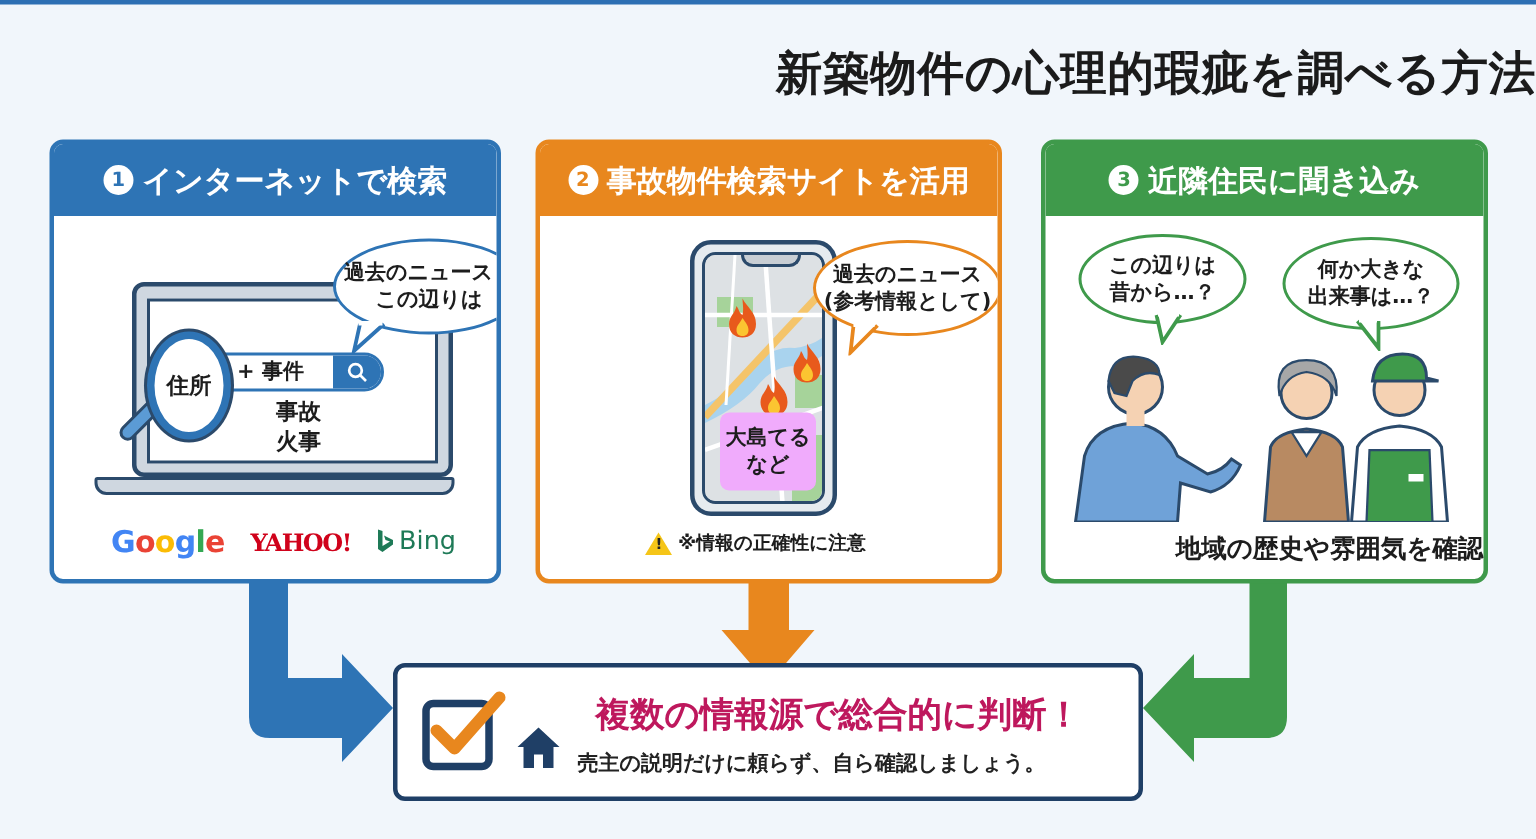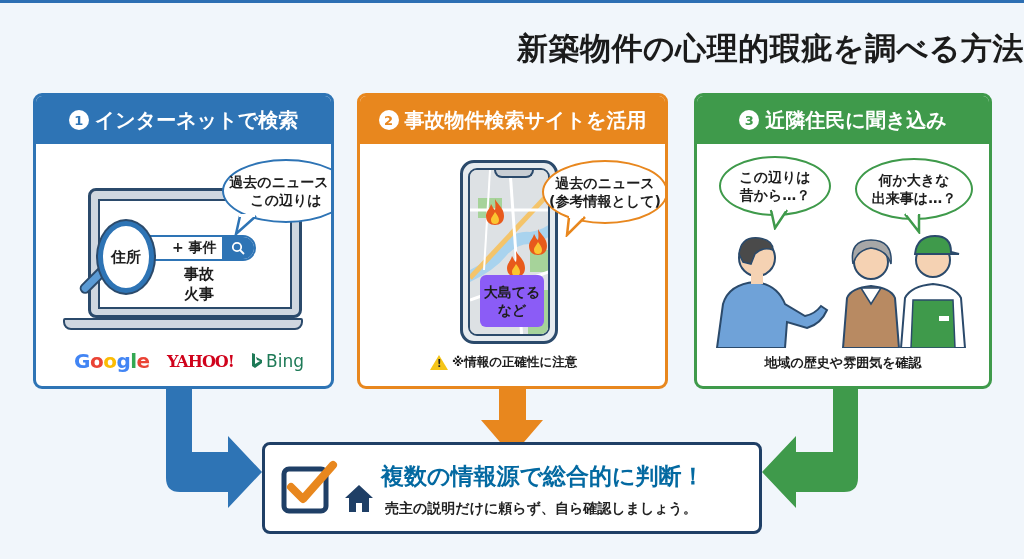--- a/index.html
+++ b/index.html
@@ -56,21 +56,21 @@
   }
   .laptop-base {
     position: absolute; left: 27px; top: 222px; width: 240px; height: 12px;
     background: #cfd7e0; border: 2.5px solid #2b4a6b; border-radius: 2px 2px 8px 8px;
   }
   .search-bar {
     position: absolute; left: 110px; top: 139px; width: 110px; height: 26px;
     border: 2px solid #2e74b5; border-radius: 4px 13px 13px 4px; background: #fff;
     display: flex; align-items: center;
   }
-  .search-text { flex: 1; font-size: 14px; font-weight: bold; padding-left: 24px; }
+  .search-text { flex: 1; font-size: 14px; font-weight: bold; padding-left: 10px; }
   .search-btn {
     width: 32px; height: 100%; background: #2e74b5; border-radius: 0 11px 11px 0;
     display: flex; align-items: center; justify-content: center; color: #fff;
   }
   .magnifier-lens {
     position: absolute; left: 62px; top: 125px; width: 56px; height: 72px;
     border-radius: 50%; border: 5px solid #2e74b5; background: #fff;
     box-shadow: 0 0 0 2px #2b4a6b; display: flex; align-items: center; justify-content: center;
     font-size: 15px; font-weight: bold;
   }
@@ -99,48 +99,48 @@
   }
   .phone-inner {
     position: absolute; left: 5px; top: 5px; right: 5px; bottom: 5px;
     border: 2px solid #2b4a6b; border-radius: 9px; background: #dfe3e6; overflow: hidden;
   }
   .notch {
     position: absolute; left: 24px; top: -2px; width: 40px; height: 10px;
     background: #c8ced4; border: 2px solid #2b4a6b; border-top: none; border-radius: 0 0 8px 8px;
   }
   .place-label {
-    position: absolute; left: 10px; top: 105px; width: 64px; height: 52px; background: #8b5cf6;
+    position: absolute; left: 10px; top: 105px; width: 64px; height: 52px; background: #f0abfc;
     border-radius: 6px; font-size: 14px; font-weight: bold; display: flex; align-items: center;
     justify-content: center; text-align: center; line-height: 1.3;
   }
   .warning {
     position: absolute; left: 70px; top: 258px; font-size: 12.5px; font-weight: bold;
     display: flex; align-items: center; gap: 4px;
   }
   .warn-tri {
     display: inline-block; width: 0; height: 0; border-left: 9px solid transparent;
     border-right: 9px solid transparent; border-bottom: 15px solid #f5c518; position: relative;
   }
   .warn-tri span {
     position: absolute; left: -2px; top: 3px; font-size: 10px; color: #222; font-weight: bold;
   }
 
   .caption-green {
-    position: absolute; left: 0; top: 258px; width: 100%; text-align: center;
-    font-size: 13px; font-weight: bold;
+    position: absolute; left: 0; top: 258px; width: 100%; text-align: right;
+    font-size: 17px; font-weight: bold;
   }
 
   
   .summary {
     position: absolute; left: 262px; top: 442px; width: 500px; height: 92px;
     border: 3px solid #1f3f66; border-radius: 8px; background: #fff;
   }
   .summary-main {
-    position: absolute; left: 116px; top: 16px; font-size: 23px; font-weight: bold; color: #0369a1;
+    position: absolute; left: 132px; top: 16px; font-size: 23px; font-weight: bold; color: #be185d;
   }
   .summary-sub {
     position: absolute; left: 120px; top: 55px; font-size: 14px; font-weight: bold; color: #222;
   }
 </style>
 </head>
 <body>
 
 <div class="top-bar"></div>
 

